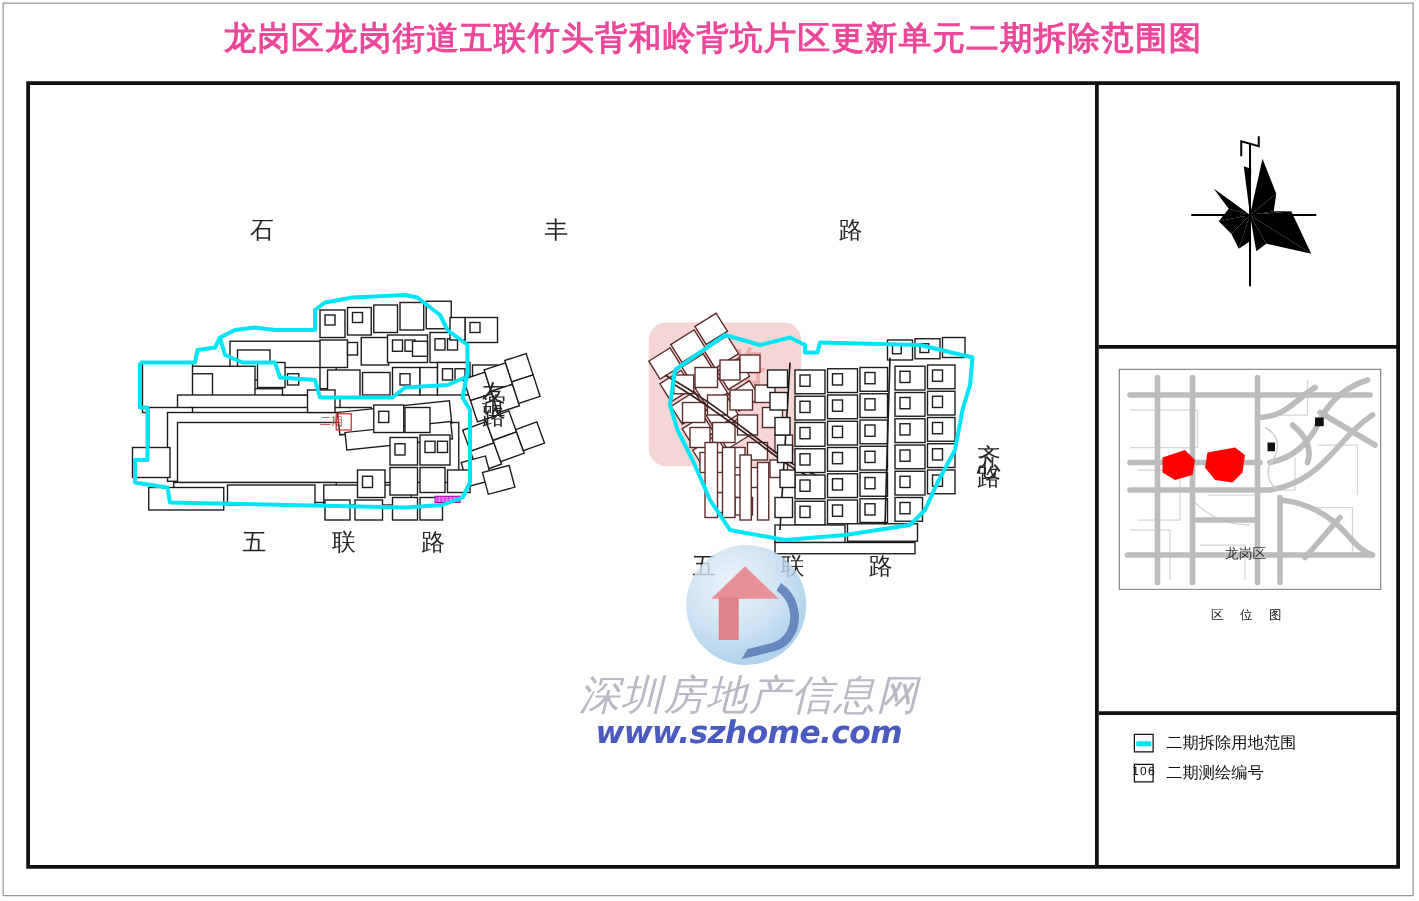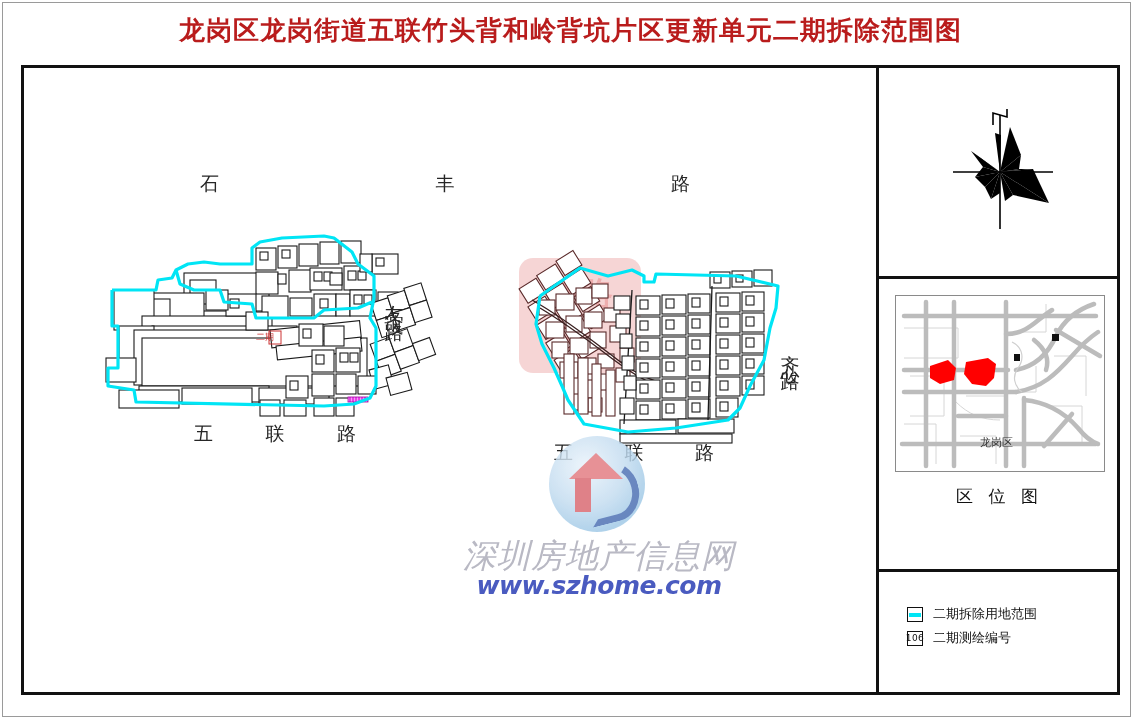--- a/index.html
+++ b/index.html
@@ -31,21 +31,21 @@
     left: 0; top: 10px;
     width: 1135px;
     text-align: center;
     z-index: 30;
   }
   #title-text {
     font-family: Liberation Mono, monospace;
     font-size: 26px;
     font-weight: bold;
     letter-spacing: 1px;
-    color: #b91c1c;
+    color: #ec4899;
     white-space: nowrap;
   }
 
   
   #frame {
     position: absolute;
     left: 18px; top: 62px;
     width: 1099px; height: 630px;
     border: 3px solid #111;
     box-sizing: border-box;
@@ -217,40 +217,40 @@
     border: 1px solid #8a8a8a;
     background: #fff;
     overflow: hidden;
   }
   #loc-caption {
     position: absolute;
     left: 0; top: 206px;
     width: 241px;
     text-align: center;
     font-family: "DejaVu Serif", "Liberation Serif", serif;
-    font-size: 17px;
+    font-size: 10px;
     letter-spacing: 5px;
     color: #111;
   }
   #loc-district-label {
     position: absolute;
     left: 84px; top: 139px;
     font-family: "DejaVu Sans", "Liberation Sans", sans-serif;
     font-size: 11px;
     color: #333;
     z-index: 9;
     white-space: nowrap;
   }
 
   
   #legend-panel {
     position: absolute;
     left: 0; top: 504px;
     width: 241px; height: 123px;
-    padding-top: 30px;
+    padding-top: 10px;
     box-sizing: border-box;
   }
   .legend-row {
     display: flex;
     align-items: center;
     height: 24px;
     margin-left: 28px;
   }
   .legend-swatch {
     width: 16px; height: 15px;

